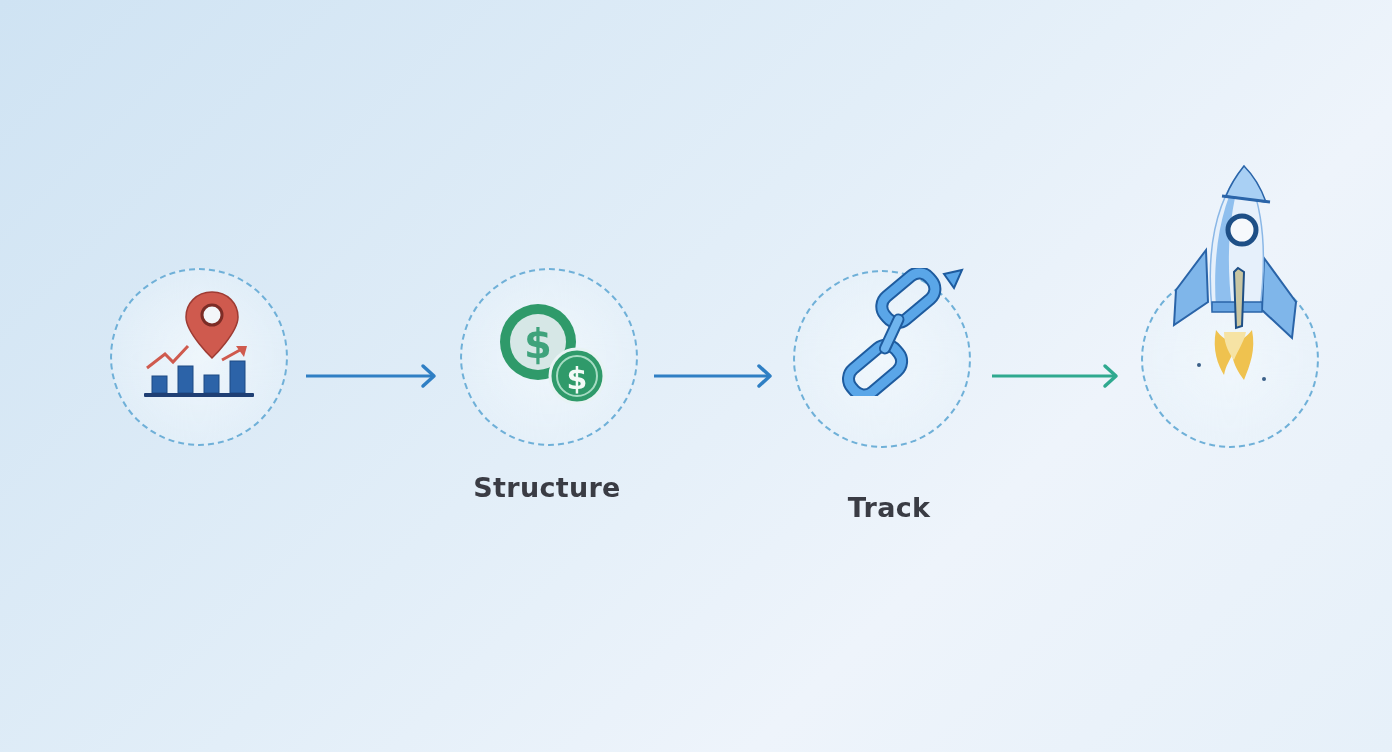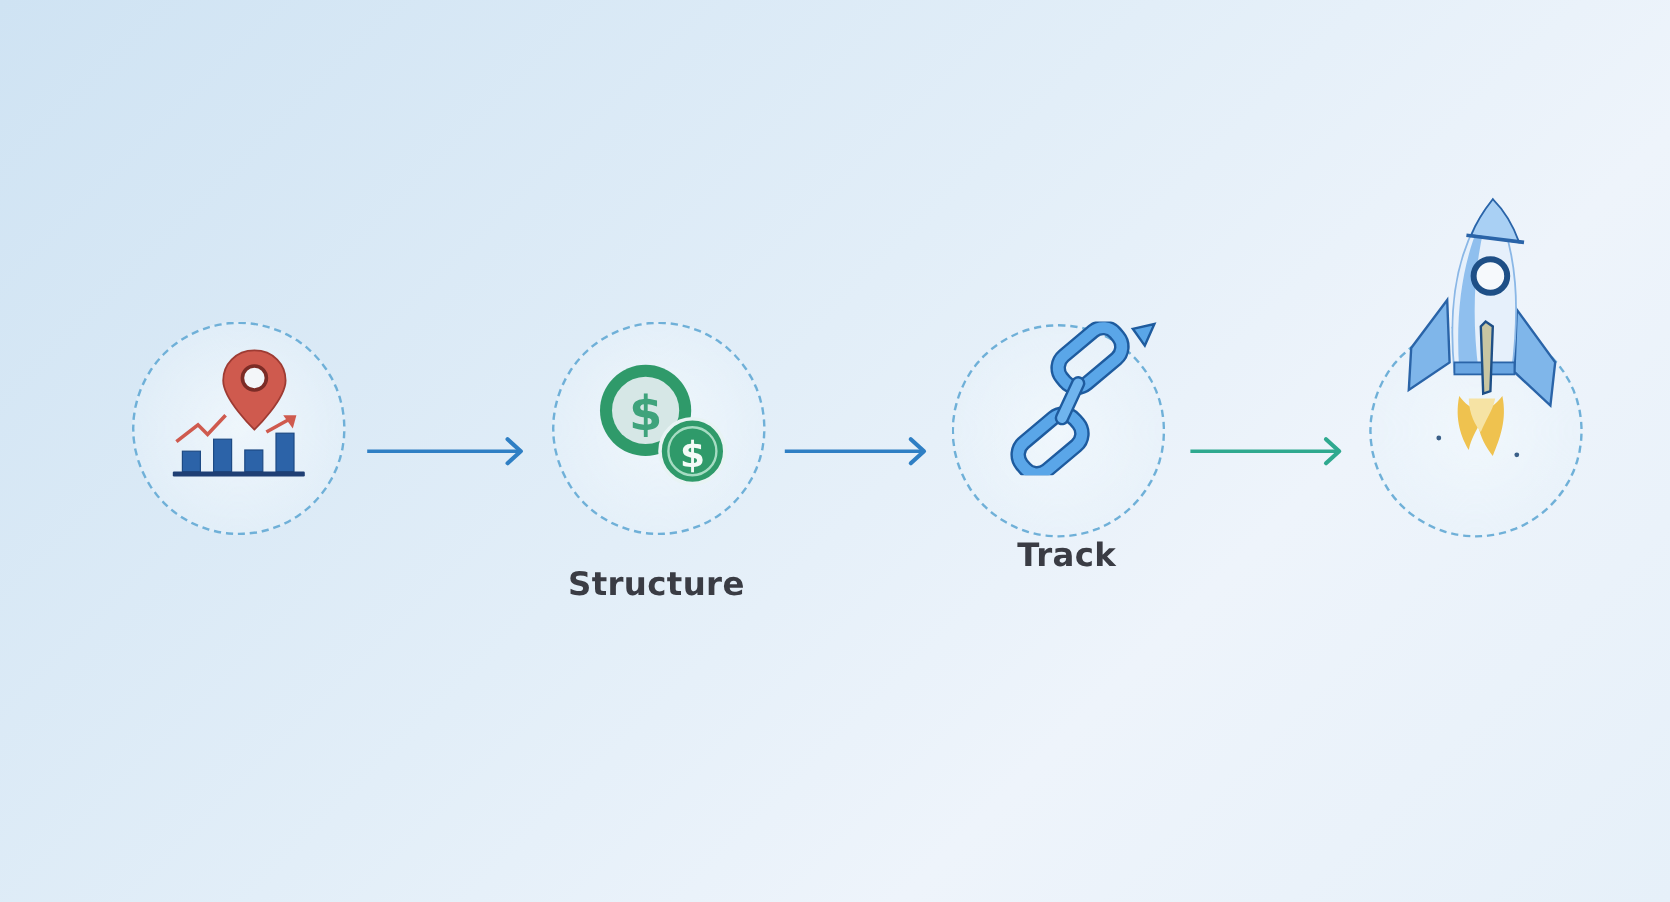--- a/index.html
+++ b/index.html
@@ -65,21 +65,21 @@
   <svg class="icon" style="left:822px; top:268px;" width="144" height="128" viewBox="0 0 144 128">
     <g transform="rotate(-40 72 64)">
       <rect x="4" y="66" width="58" height="30" rx="13" fill="none" stroke="#1e5b9e" stroke-width="13"></rect>
       <rect x="4" y="66" width="58" height="30" rx="13" fill="none" stroke="#5aa6e8" stroke-width="9"></rect>
       <rect x="76" y="32" width="58" height="30" rx="13" fill="none" stroke="#1e5b9e" stroke-width="13"></rect>
       <rect x="76" y="32" width="58" height="30" rx="13" fill="none" stroke="#5aa6e8" stroke-width="9"></rect>
       <rect x="48" y="59" width="42" height="10" rx="5" fill="#6fb4ee" stroke="#1e5b9e" stroke-width="2" transform="rotate(-25 69 64)"></rect>
     </g>
     <polygon points="122,6 140,2 132,20" fill="#5aa6e8" stroke="#1e5b9e" stroke-width="2"></polygon>
   </svg>
-  <div class="label" style="left:779px; top:448px;">Track</div>
+  <div class="label" style="left:779px; top:492px;">Track</div>
 
   <svg class="arrow" style="left:990px; top:362px;" width="132" height="28" viewBox="0 0 132 28">
     <line x1="2" y1="14" x2="124" y2="14" stroke="#2fa98f" stroke-width="3"></line>
     <polyline points="115,4 126,14 115,24" fill="none" stroke="#2fa98f" stroke-width="3.5" stroke-linecap="round" stroke-linejoin="round"></polyline>
   </svg>
 
   <div class="ring" style="left:1141px; top:270px;"></div>
   <svg class="icon" style="left:1166px; top:160px;" width="140" height="240" viewBox="0 0 140 240">
 
     <path d="M50,170 C46,190 52,205 58,215 C60,205 64,200 66,195 C68,205 72,212 78,220 C84,205 90,190 86,170 C78,180 72,182 68,180 C62,182 56,178 50,170 Z" fill="#efc24f"></path>

